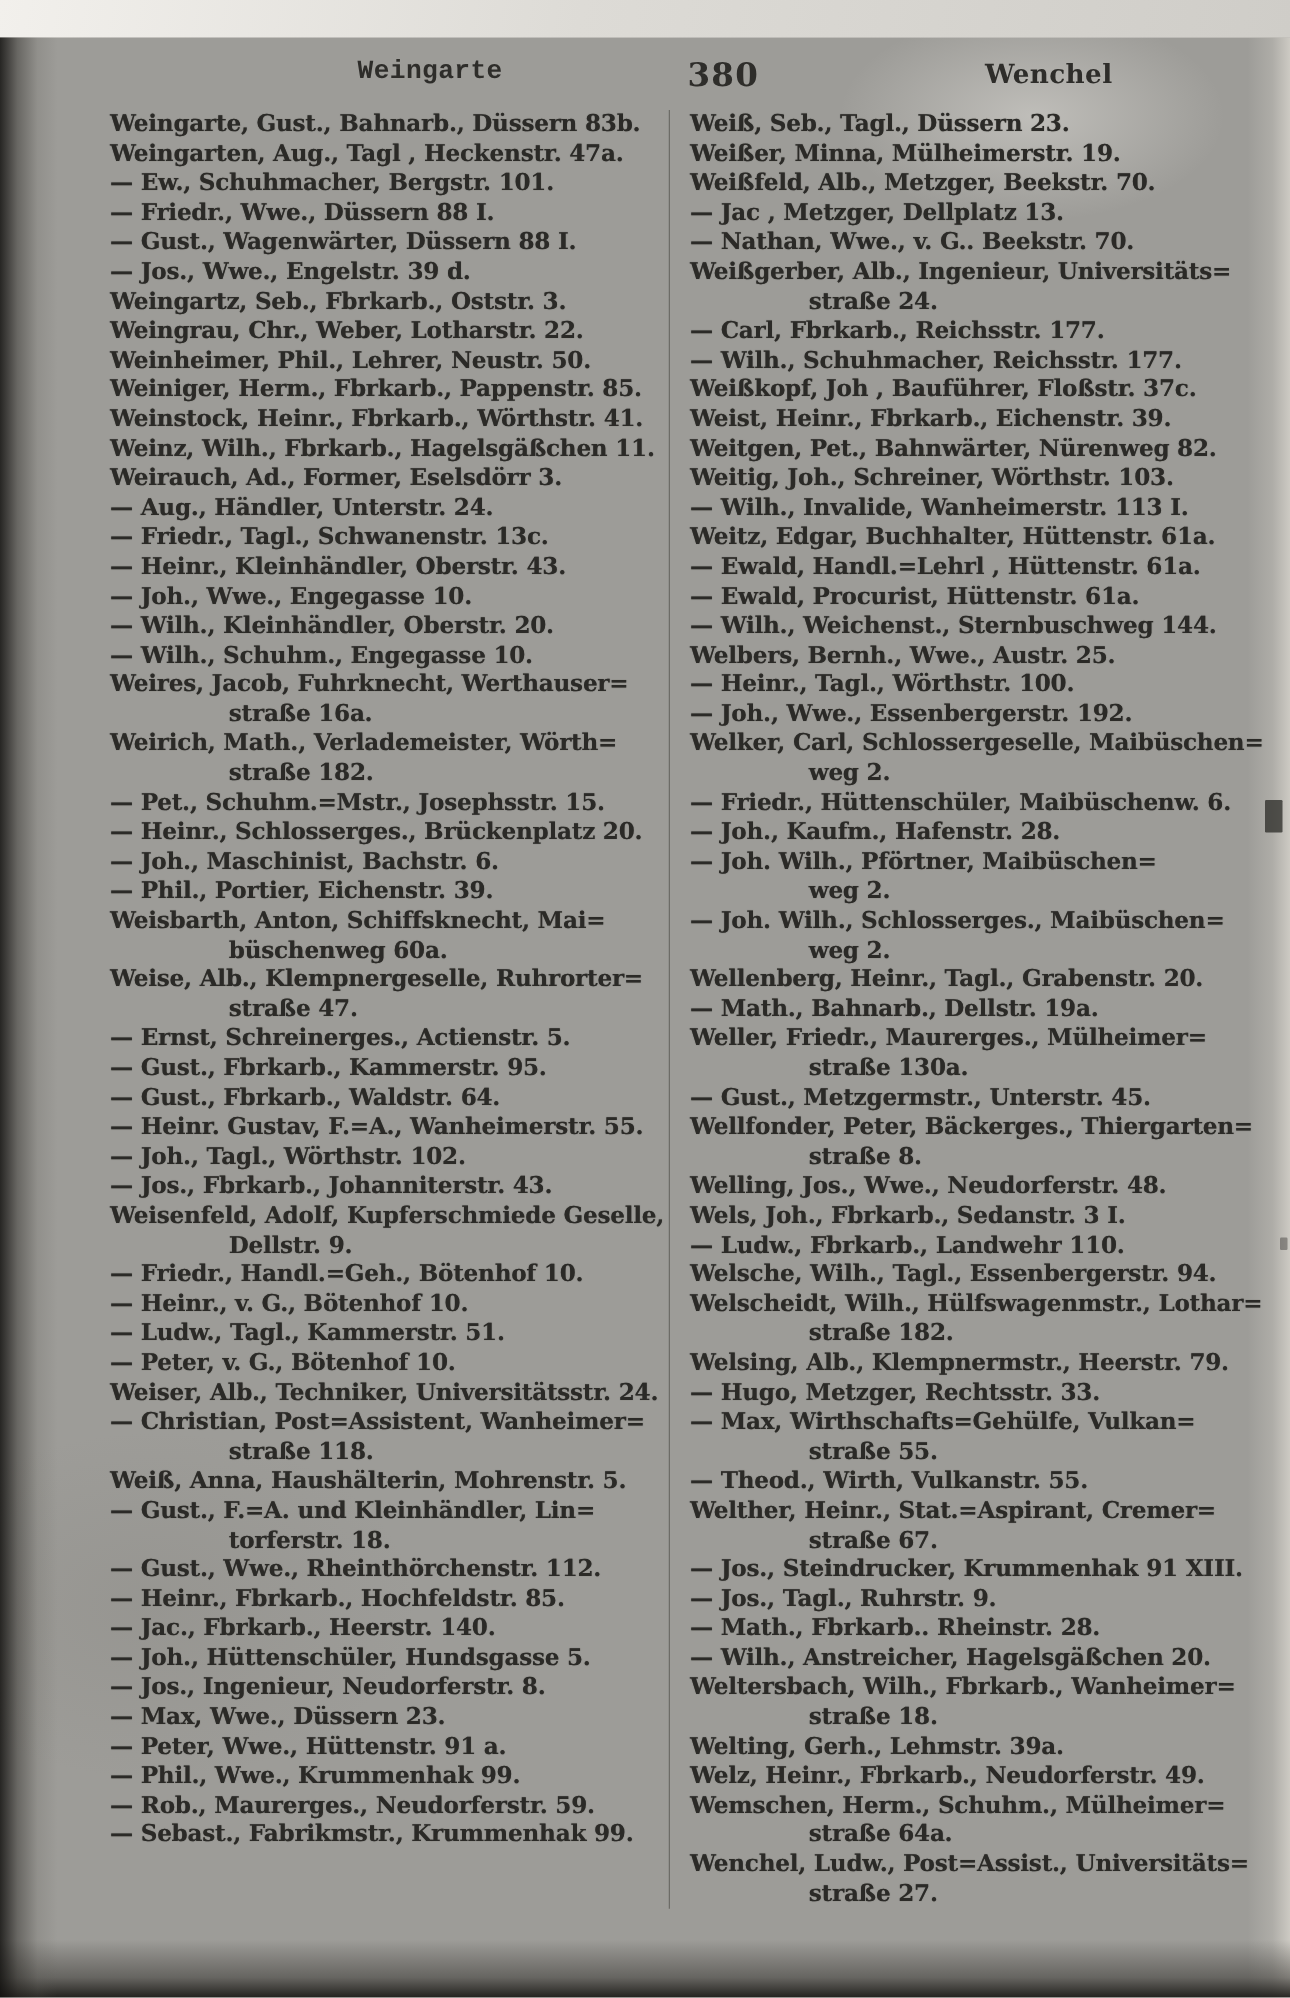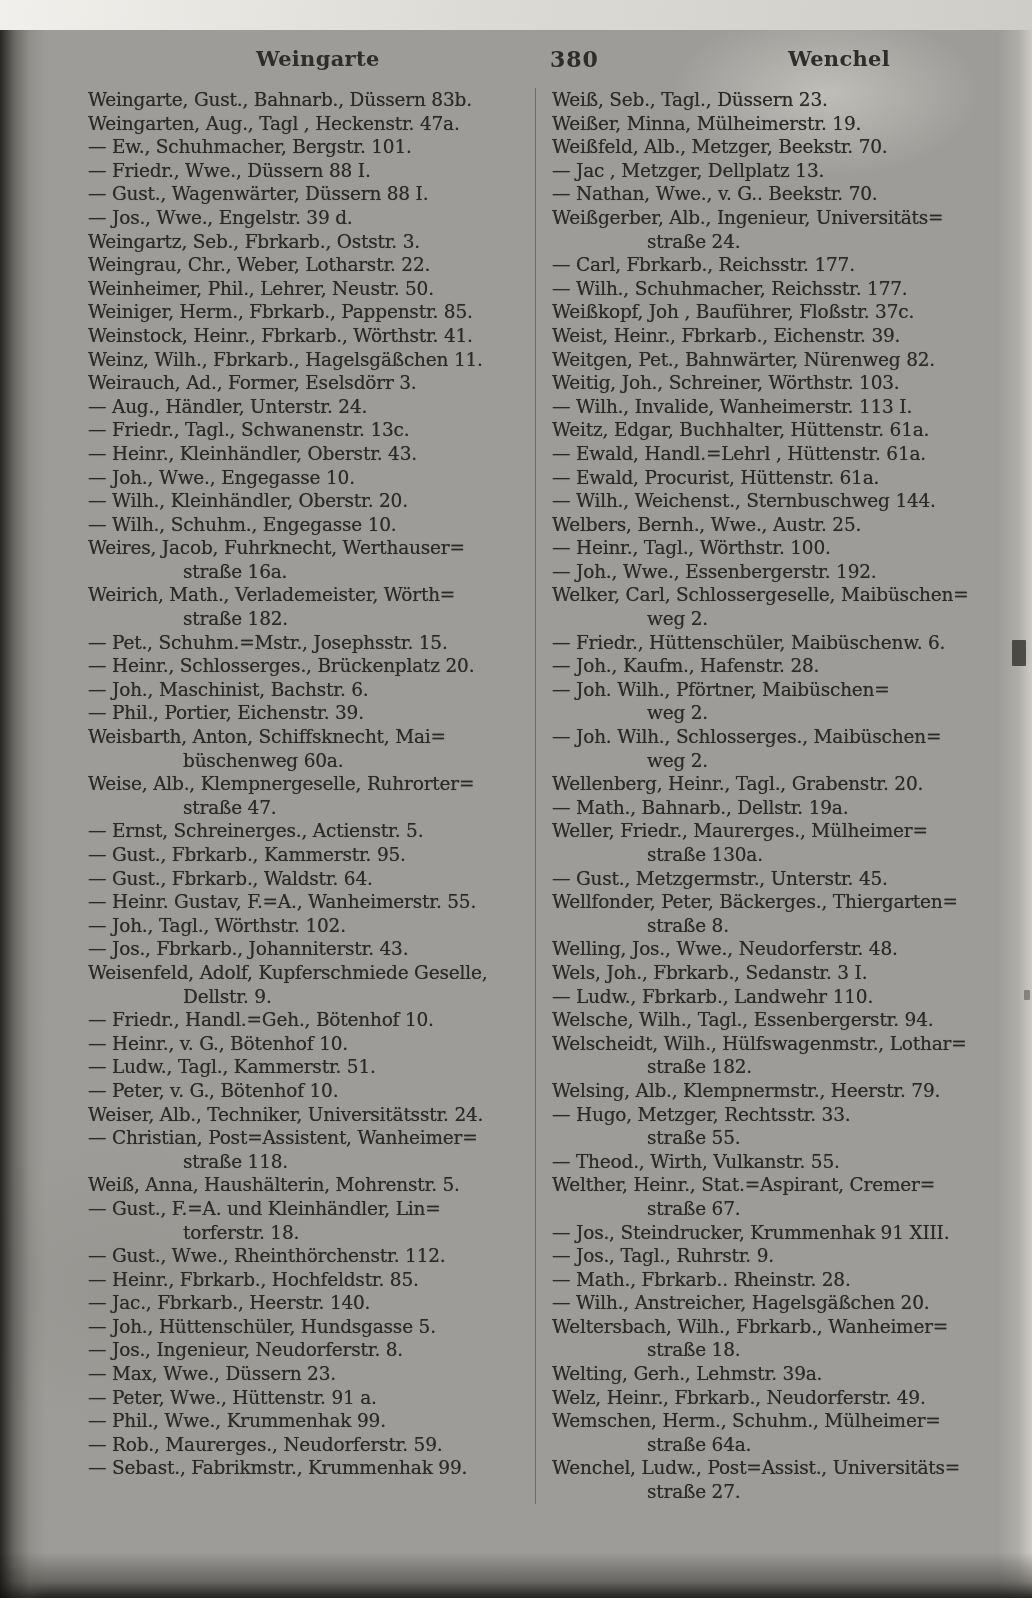--- a/index.html
+++ b/index.html
@@ -29,29 +29,29 @@
       #9d9c98;
   }
   .speck{position:absolute;background:#2a2926;border-radius:1px;}
   .speck.s1{right:6px;top:610px;width:14px;height:26px;opacity:.75;}
   .speck.s2{right:2px;top:960px;width:6px;height:10px;opacity:.4;}
 
   .header{
     position:absolute;left:88px;top:16px;width:900px;height:30px;
     color:#2e2d2a;font-weight:bold;font-size:21px;letter-spacing:.3px;
   }
-  .header .hl{position:absolute;left:168px;}
-  .header .hc{position:absolute;left:462px;font-size:22px;letter-spacing:1px;}
+  .header .hl{position:absolute;left:198px;font-family:Liberation Mono, monospace;}
+  .header .hc{position:absolute;left:462px;font-size:26px;letter-spacing:1px;}
   .header .hr{position:absolute;left:700px;}
 
   .columns{
     position:absolute;left:88px;top:58px;width:912px;
     display:flex;align-items:flex-start;
   }
-  .col{width:447px;color:#2b2a27;font-weight:normal;font-size:18.5px;
+  .col{width:447px;color:#2b2a27;font-weight:bold;font-size:18.5px;
     line-height:23.6px;letter-spacing:-0.2px;
     text-shadow:0 0 0.7px rgba(42,41,37,0.65);}
   .col.right{border-left:1.5px solid #6d6c67;padding-left:16px;width:446px;}
   .entry{margin:0;}
   .entry .ln{display:block;white-space:nowrap;}
   .entry .ln.cont{padding-left:95px;}
 </style>
 </head>
 <body>
 
@@ -346,20 +346,21 @@
           <span class="ln">Welscheidt, Wilh., Hülfswagenmstr., Lothar=</span>
           <span class="ln cont">straße 182.</span>
         </div>
         <div class="entry">
           <span class="ln">Welsing, Alb., Klempnermstr., Heerstr. 79.</span>
         </div>
         <div class="entry">
           <span class="ln">— Hugo, Metzger, Rechtsstr. 33.</span>
         </div>
         <div class="entry">
+          <span class="ln">— Max, Wirthschafts=Gehülfe, Vulkan=</span>
           <span class="ln cont">straße 55.</span>
         </div>
         <div class="entry">
           <span class="ln">— Theod., Wirth, Vulkanstr. 55.</span>
         </div>
         <div class="entry">
           <span class="ln">Welther, Heinr., Stat.=Aspirant, Cremer=</span>
           <span class="ln cont">straße 67.</span>
         </div>
         <div class="entry">

